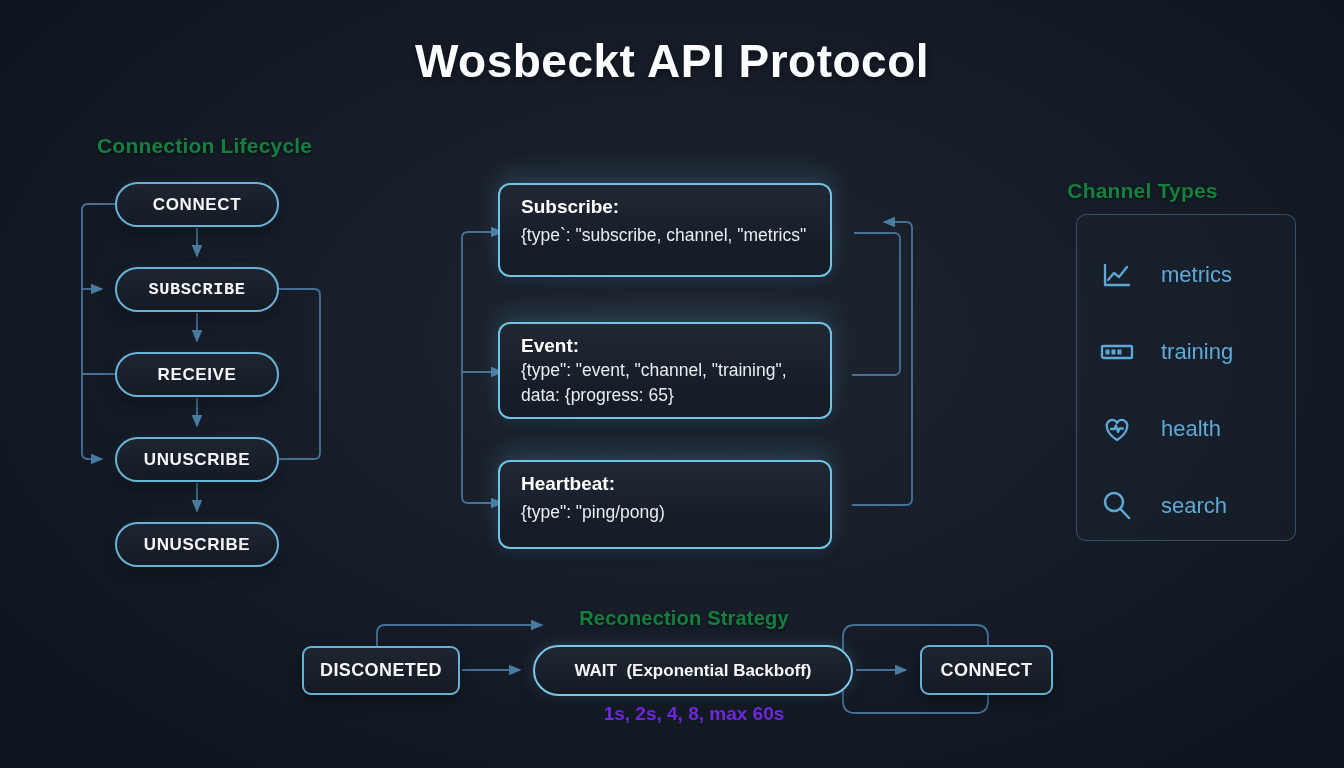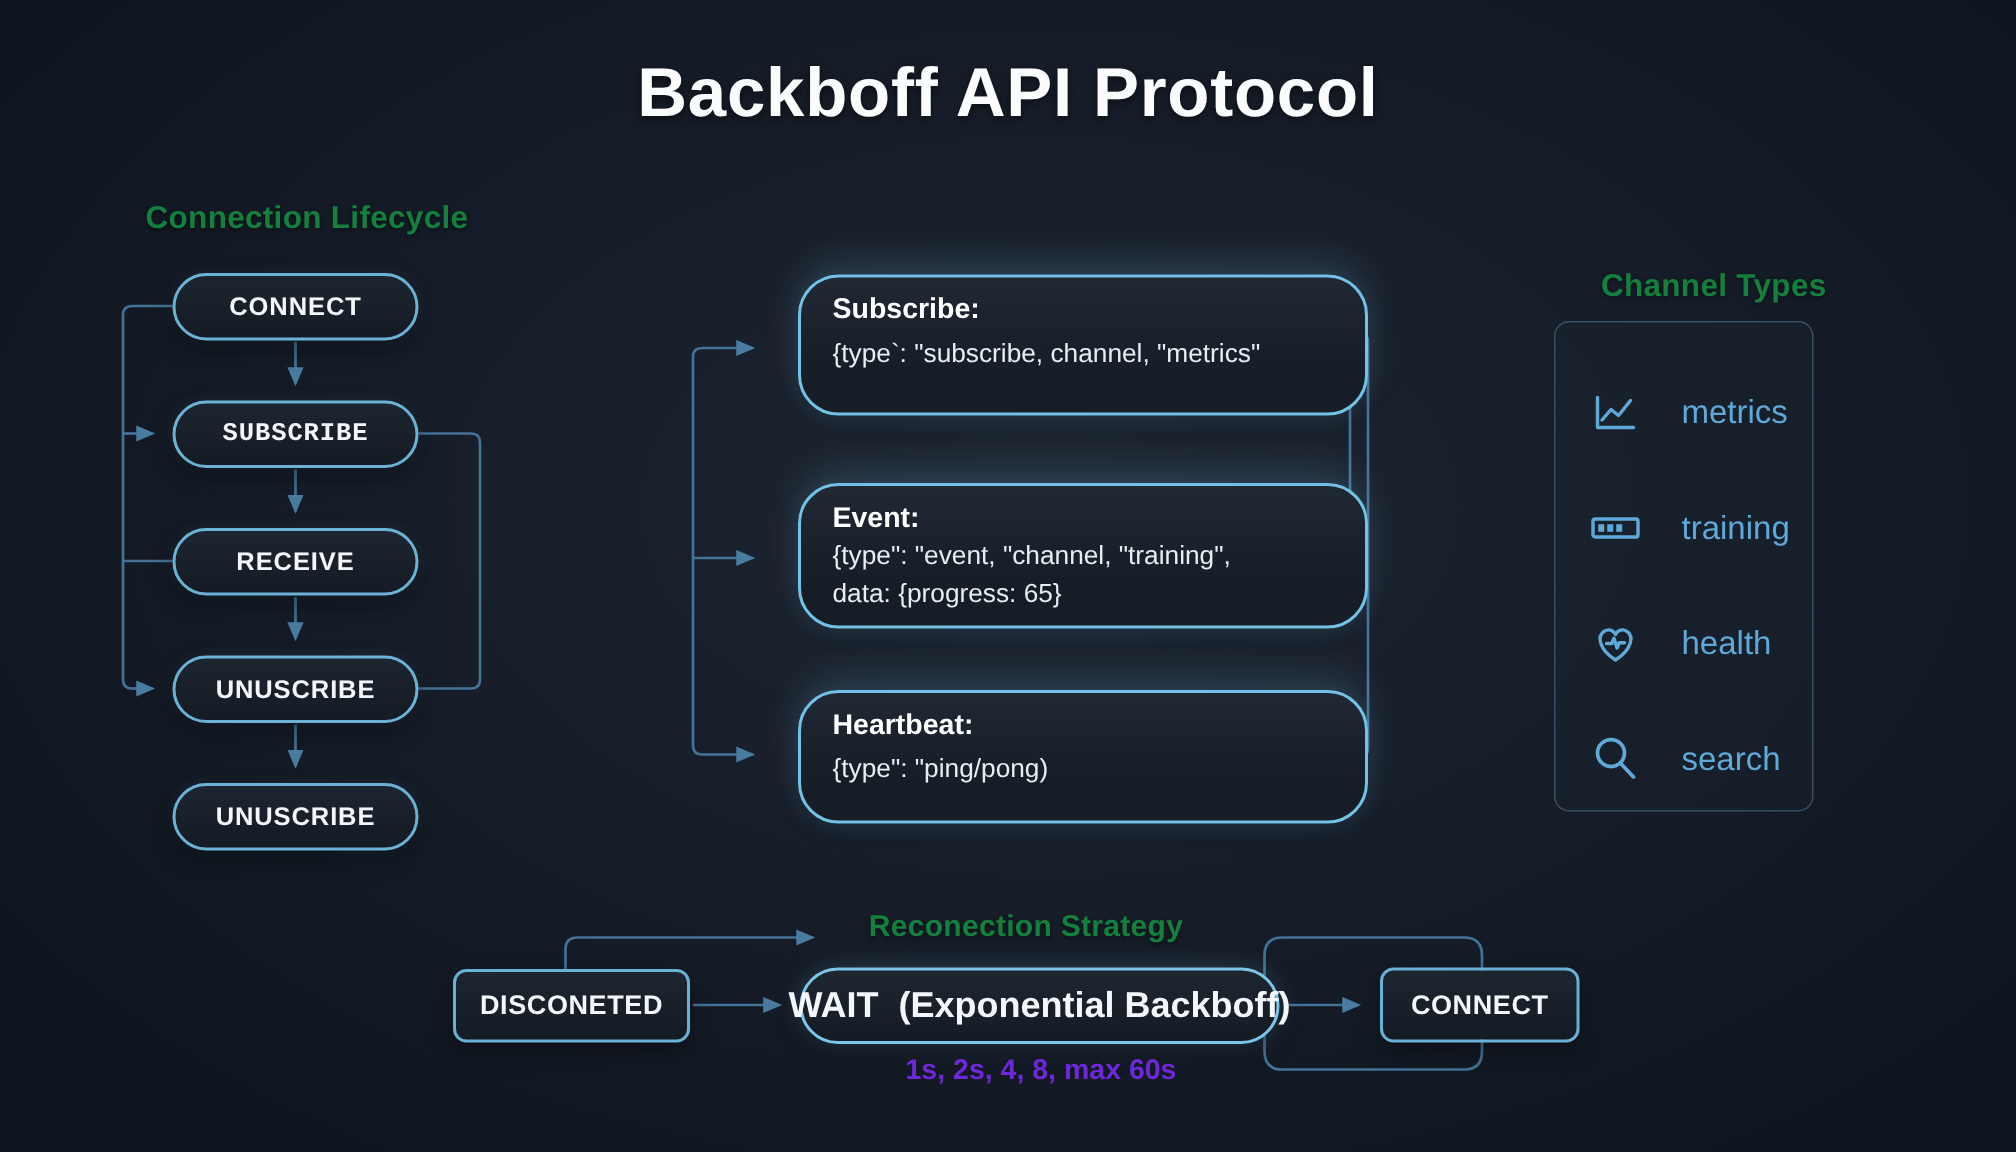--- a/index.html
+++ b/index.html
@@ -29,32 +29,32 @@
     left:115px;width:164px;height:45px;box-sizing:border-box;
     border:2px solid #6cb2d6;border-radius:23px;
     background:linear-gradient(180deg,#1d2530 0%,#151b25 100%);
     display:flex;align-items:center;justify-content:center;
     font-size:17px;font-weight:bold;letter-spacing:0.6px;color:#f4f7fa;
     box-shadow:0 6px 14px rgba(0,0,0,0.35), 0 0 10px rgba(110,180,220,0.10);
   }
 
   
   .msg{
-    left:532px;width:380px;box-sizing:border-box;
-    border:2px solid #72c2e6;border-radius:27px;
+    left:498px;width:334px;box-sizing:border-box;
+    border:2px solid #72c2e6;border-radius:12px;
     background:linear-gradient(180deg,#202834 0%,#161d27 70%);
     padding:11px 21px;
     box-shadow:0 -10px 24px rgba(130,205,245,0.16), 0 3px 16px rgba(70,140,190,0.10);
   }
   .msg-title{font-size:19px;font-weight:bold;color:#ffffff;margin-bottom:5px;}
   .msg-line{font-size:17.5px;color:#e8edf2;line-height:1.45;}
 
   
   .channel-panel{
-    left:1036px;top:214px;width:173px;height:327px;box-sizing:border-box;
+    left:1076px;top:214px;width:220px;height:327px;box-sizing:border-box;
     border:1px solid rgba(120,170,210,0.35);border-radius:10px;
     background:rgba(28,38,52,0.25);
   }
   .channel-row{
     position:absolute;left:22px;width:170px;height:40px;
     display:flex;align-items:center;gap:26px;
   }
   .channel-label{font-size:22px;color:#5ea9d8;}
   .ch-icon{width:36px;height:36px;display:flex;align-items:center;justify-content:center;}
 
@@ -64,21 +64,21 @@
     background:linear-gradient(180deg,#1d2530 0%,#151b25 100%);
     display:flex;align-items:center;justify-content:center;
     font-size:18px;font-weight:bold;color:#f4f7fa;letter-spacing:0.4px;
     box-shadow:0 6px 14px rgba(0,0,0,0.35);
   }
   .wait-pill{
     left:533px;top:645px;width:320px;height:51px;box-sizing:border-box;
     border:2px solid #7cc6ea;border-radius:26px;
     background:linear-gradient(180deg,#1e2631 0%,#151b25 100%);
     display:flex;align-items:center;justify-content:center;
-    font-size:24px;font-weight:bold;color:#f4f7fa;white-space:pre;
+    font-size:17px;font-weight:bold;color:#f4f7fa;white-space:pre;
     box-shadow:0 0 16px rgba(124,198,234,0.22), 0 6px 14px rgba(0,0,0,0.35);
   }
   .recon-caption{
     left:534px;top:703px;width:320px;text-align:center;
     font-size:19px;font-weight:bold;color:#6d28d9;
   }
 </style>
 </head>
 <body>
 
@@ -112,21 +112,21 @@
 
     <path d="M377,647 L377,633 Q377,625 385,625 L542,625" marker-end="url(#arr)"></path>
     <path d="M462,670 L520,670" marker-end="url(#arr)"></path>
     <path d="M856,670 L906,670" marker-end="url(#arr)"></path>
     <path d="M855,625 L976,625 Q988,625 988,637 L988,701 Q988,713 976,713 L855,713 Q843,713 843,701 L843,637 Q843,625 855,625 Z"></path>
   </g>
 </svg>
 
 <div class="layer">
 
-  <div class="abs page-title">Backboff API Protocol</div>
+  <div class="abs page-title">Wosbeckt API Protocol</div>
 
   <div class="abs section-heading" style="left:97px;top:134px;">Connection Lifecycle</div>
   <div class="abs pill" style="top:182px;">CONNECT</div>
   <div class="abs pill" style="top:267px;font-family:Liberation Mono, monospace;">SUBSCRIBE</div>
   <div class="abs pill" style="top:352px;">RECEIVE</div>
   <div class="abs pill" style="top:437px;">UNUSCRIBE</div>
   <div class="abs pill" style="top:522px;">UNUSCRIBE</div>
 
   <div class="abs msg" style="top:183px;height:94px;">
     <div class="msg-title">Subscribe:</div>

